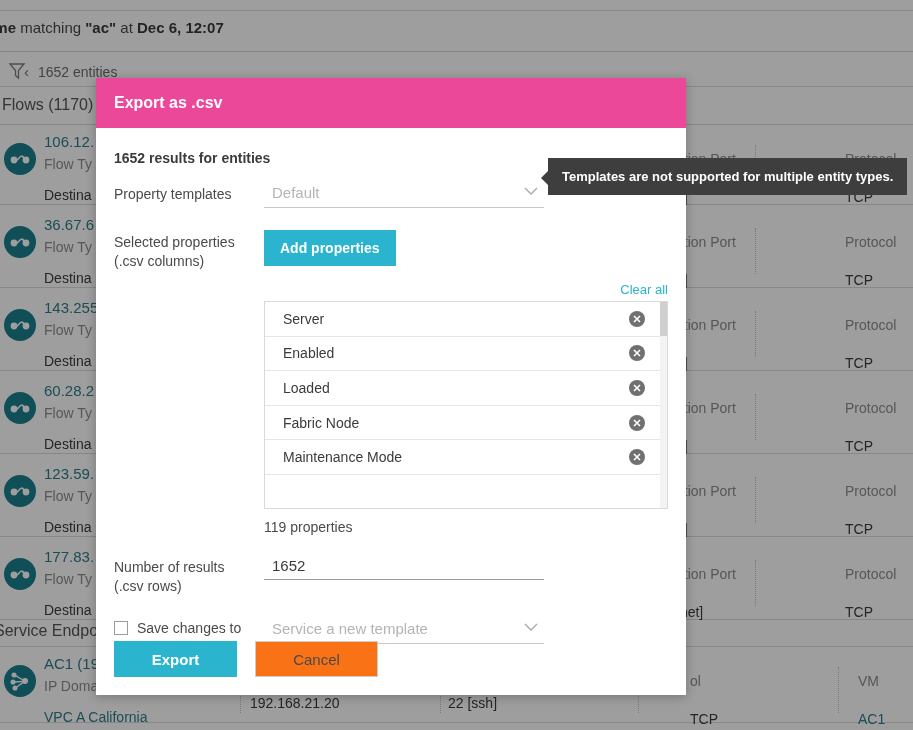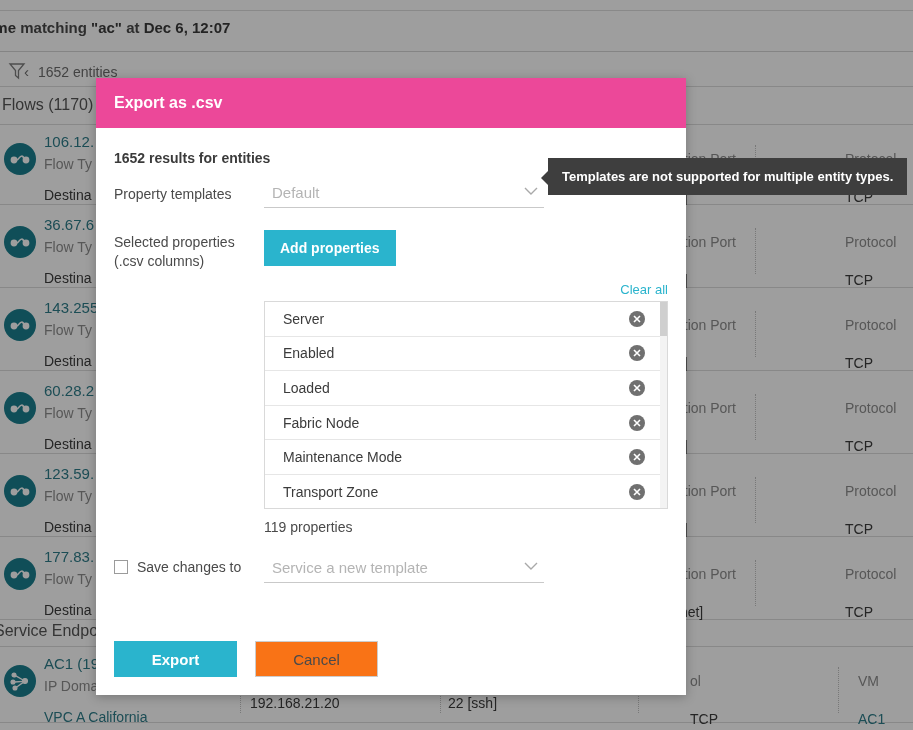--- a/index.html
+++ b/index.html
@@ -45,21 +45,21 @@
   }
   .bg-searchline {
     position: absolute;
     left: -14px;
     top: 19px;
     font-size: 15px;
     color: #3b3b3b;
     white-space: nowrap;
   }
   .bg-searchline b { font-weight: bold; }
-  .bg-searchline .plain { color: #4a4a4a; font-weight: bold; }
+  .bg-searchline .plain { color: #4a4a4a; font-weight: normal; }
 
   .bg-filterbar {
     position: absolute;
     left: 0; top: 52px; right: 0;
     height: 35px;
     background: #ffffff;
     border-bottom: 1px solid #dcdcdc;
     box-sizing: border-box;
   }
   .filter-icon {
@@ -636,35 +636,35 @@
               <path d="M5 5 L11 11 M11 5 L5 11" stroke="#fff" stroke-width="1.6" fill="none"></path>
             </svg>
           </div>
           <div class="prop-row">
             <span>Maintenance Mode</span>
             <svg class="remove-icon" viewBox="0 0 16 16">
               <circle cx="8" cy="8" r="8" fill="#707070"></circle>
               <path d="M5 5 L11 11 M11 5 L5 11" stroke="#fff" stroke-width="1.6" fill="none"></path>
             </svg>
           </div>
-          <div class="prop-row" style="border-bottom:none;">
-            <span>Transport Zone</span>
-            <svg class="remove-icon" viewBox="0 0 16 16">
-              <circle cx="8" cy="8" r="8" fill="#707070"></circle>
-              <path d="M5 5 L11 11 M11 5 L5 11" stroke="#fff" stroke-width="1.6" fill="none"></path>
-            </svg>
-          </div>
           <div class="props-scrollbar-track"></div>
           <div class="props-scrollbar-thumb"></div>
         </div>
 
         <div class="props-count">119 properties</div>
       </div>
     </div>
 
+    <div class="form-row" style="margin-top:20px;">
+      <div class="form-label">
+        <span>Number of results</span>
+        <span>(.csv rows)</span>
+      </div>
+      <div class="text-field">1652</div>
+    </div>
 
     <div class="checkbox-row">
       <div class="cb"></div>
       <div class="cb-label">Save changes to</div>
       <div class="select-field">
         <span class="ph">Service a new template</span>
         <svg class="chev" viewBox="0 0 14 9">
           <path d="M1 1 L7 7 L13 1" fill="none" stroke="#a9a9a9" stroke-width="1.4"></path>
         </svg>
       </div>

